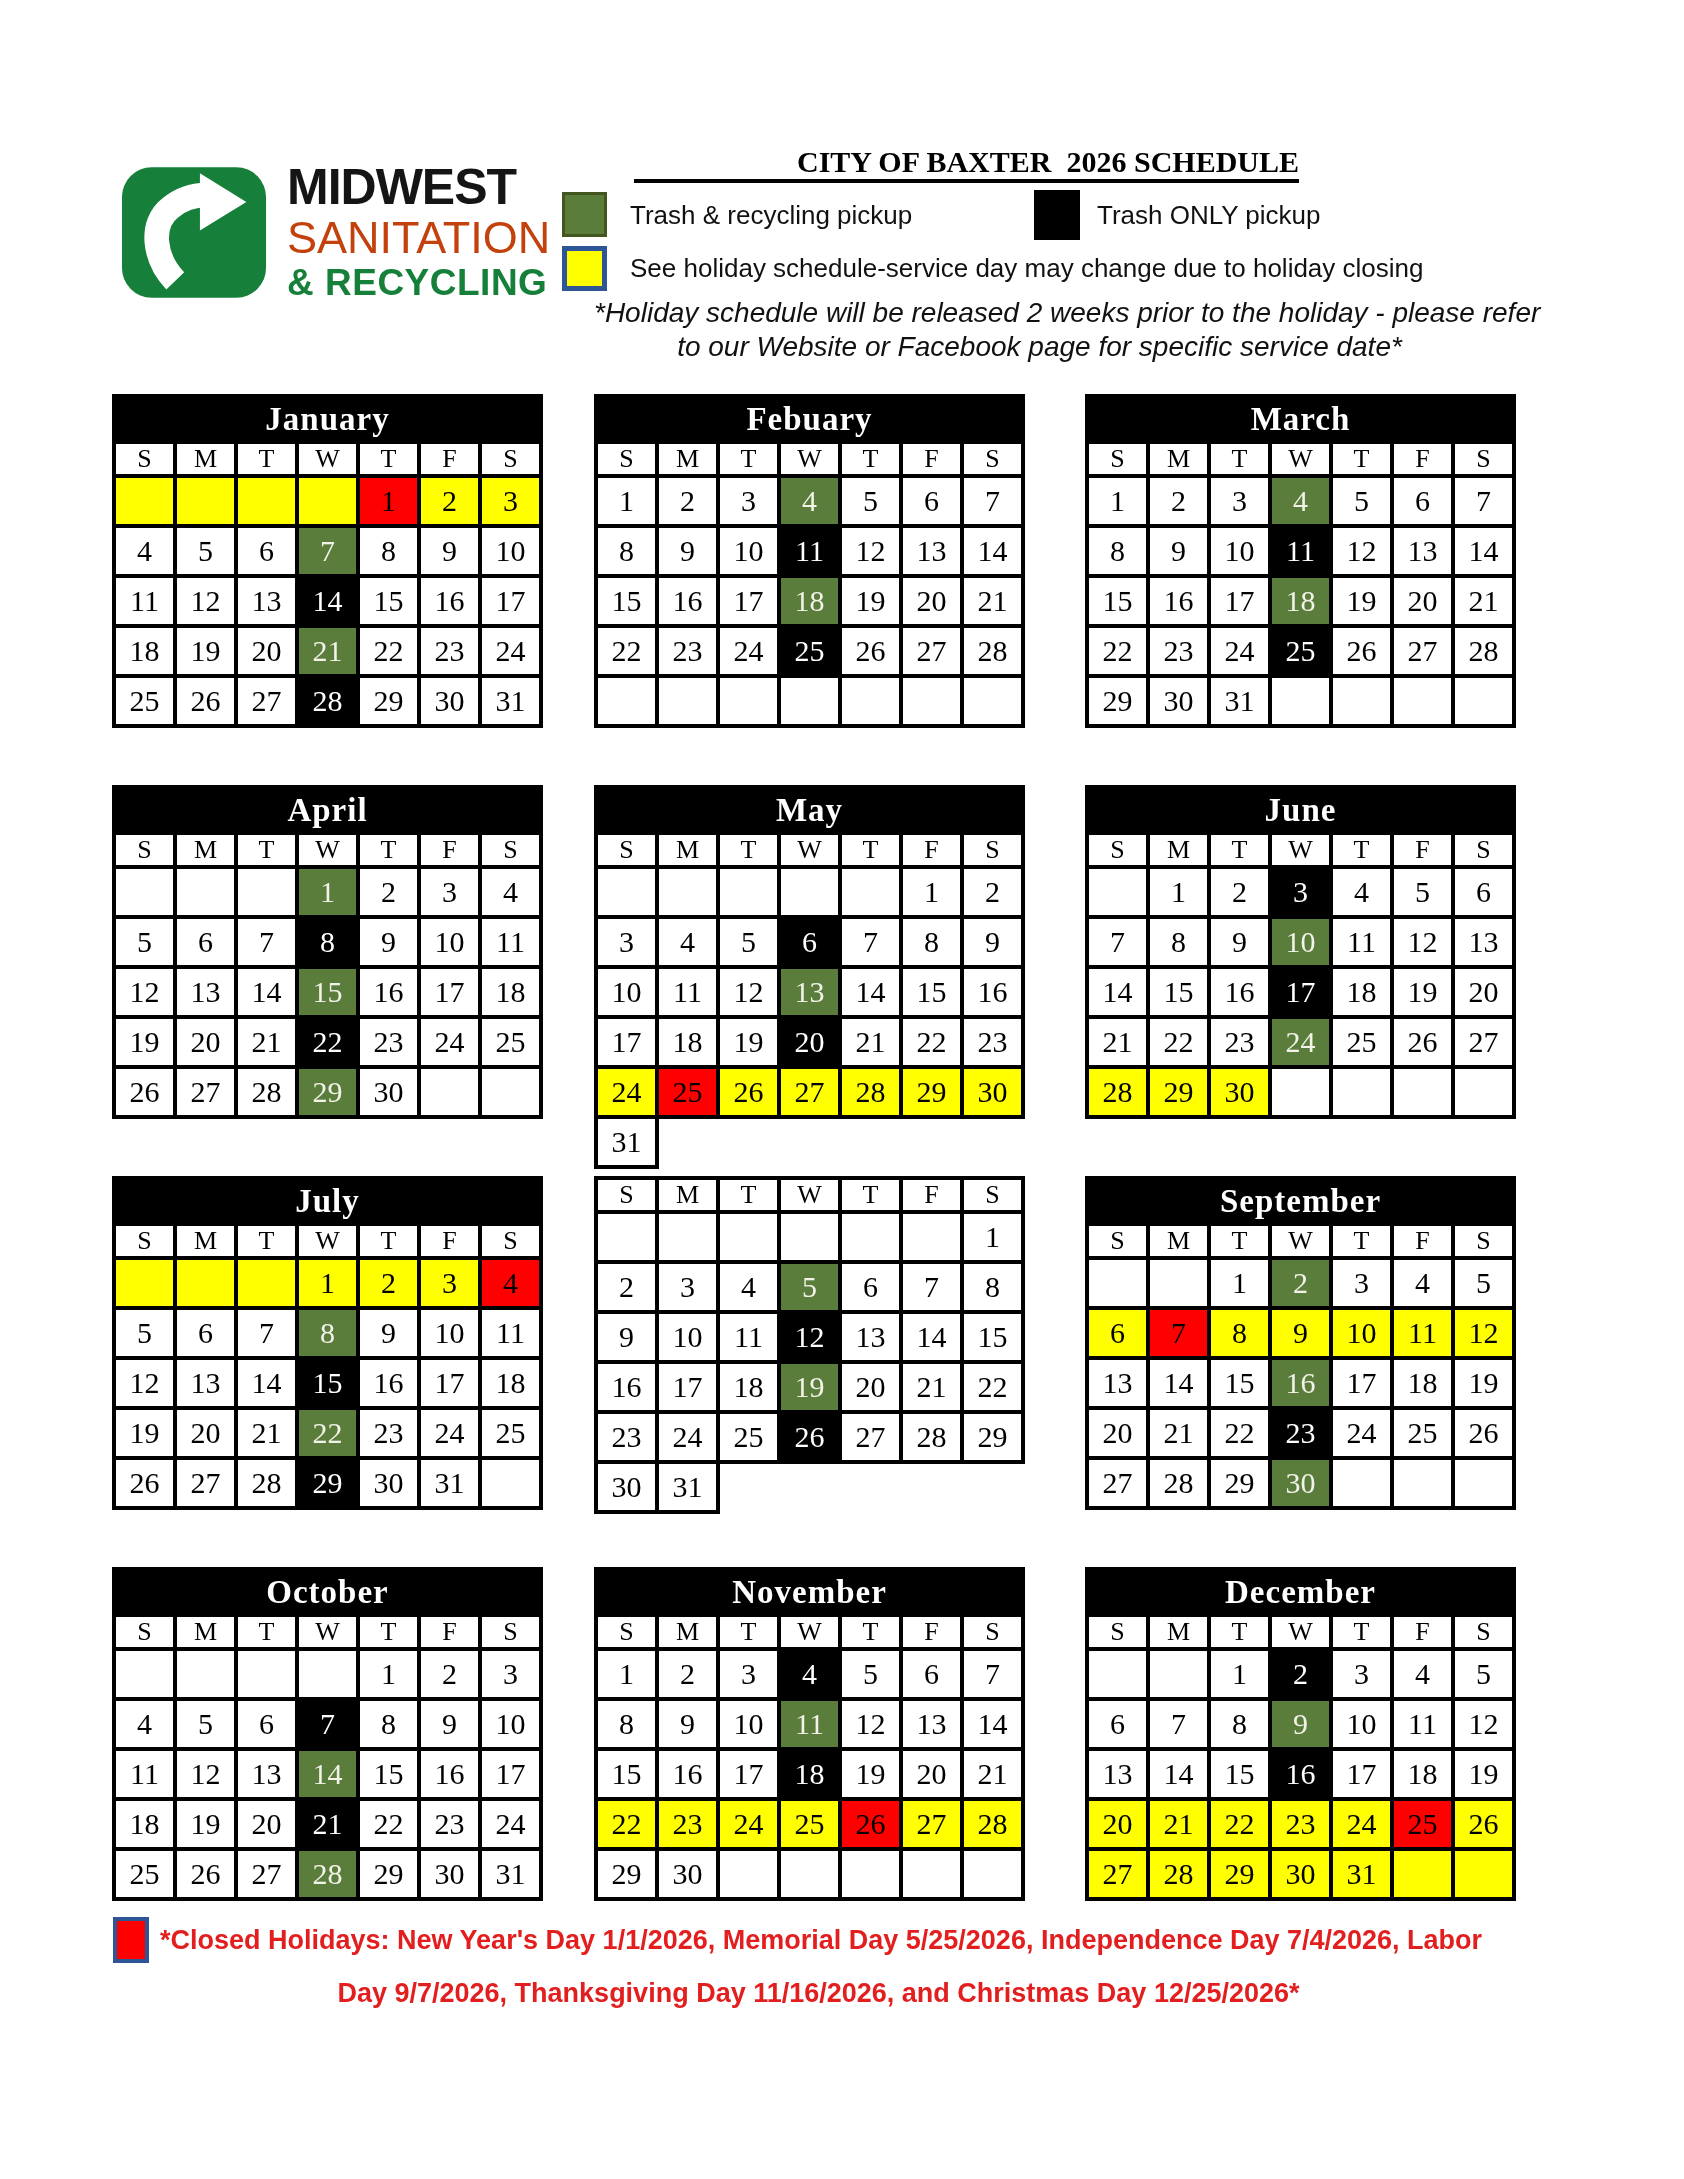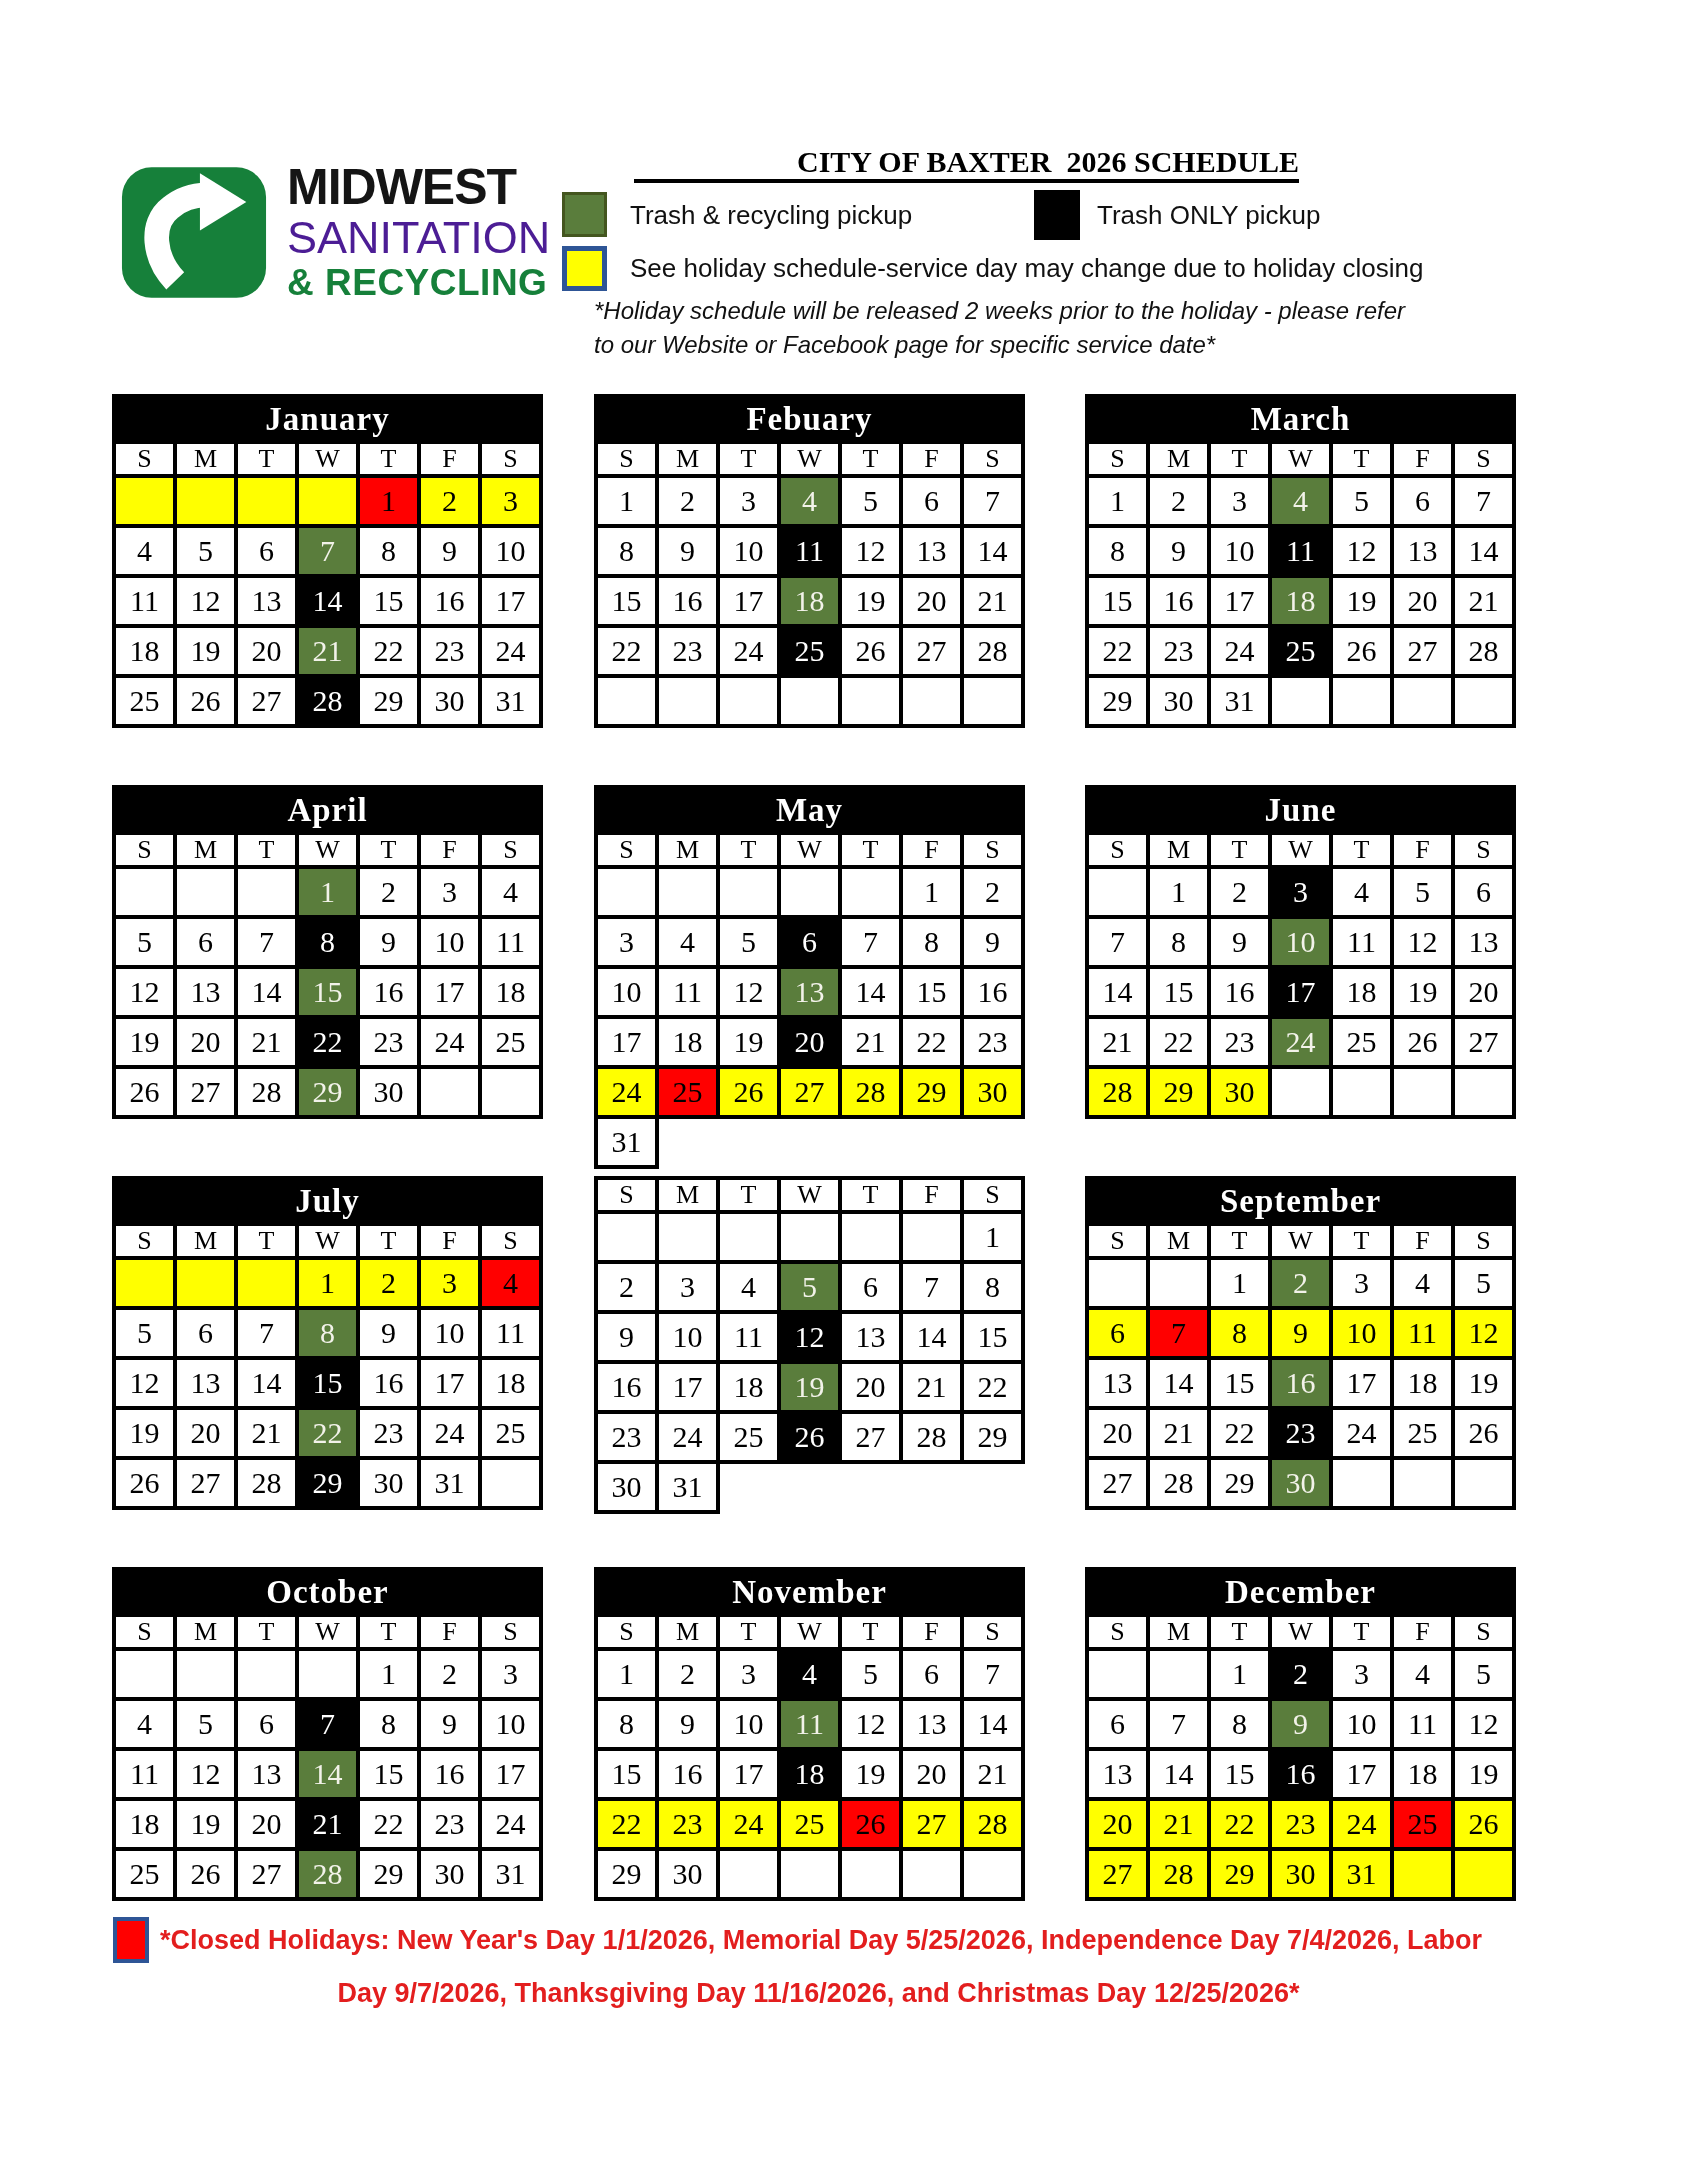--- a/index.html
+++ b/index.html
@@ -3,37 +3,37 @@
 <meta charset="utf-8">
 <style>
   html,body{margin:0;padding:0;background:#fff;}
   .page{position:relative;width:1684px;height:2179px;background:#ffffff;overflow:hidden;
         font-family:"Liberation Sans",sans-serif;color:#111;border-radius:18px;}
 
   
   .logo-icon{position:absolute;left:119px;top:164px;width:150px;height:137px;}
   .logo-text{position:absolute;left:287px;top:162px;line-height:1;}
   .logo-l1{font-size:50px;font-weight:900;letter-spacing:-1px;color:#151515;}
-  .logo-l2{font-size:45px;font-weight:400;letter-spacing:0px;color:#4c1d95;margin-top:3px;}
+  .logo-l2{font-size:45px;font-weight:400;letter-spacing:0px;color:#c2410c;margin-top:3px;}
   .logo-l3{font-size:37px;font-weight:800;color:#16803a;margin-top:4px;letter-spacing:0.5px;}
 
   .page-title{position:absolute;left:634px;top:145px;width:665px;text-align:right;
       font-family:"Liberation Serif",serif;font-weight:bold;font-size:30px;
       border-bottom:4px solid #000;white-space:pre;color:#000;}
 
   .swatch{position:absolute;box-sizing:border-box;}
   .sw-green{left:562px;top:192px;width:45px;height:45px;background:#5a7d3c;border:3px solid #44561f;}
   .sw-black{left:1034px;top:190px;width:46px;height:50px;background:#000;}
   .sw-yellow{left:562px;top:246px;width:45px;height:45px;background:#ffff00;border:5px solid #2e5596;}
   .leg-label{position:absolute;font-size:26px;color:#111;white-space:nowrap;}
   .leg-1{left:630px;top:200px;}
   .leg-2{left:1097px;top:200px;}
   .leg-3{left:630px;top:253px;}
-  .note{position:absolute;left:594px;width:891px;font-style:italic;
-        font-size:24px;color:#111;white-space:nowrap;}
+  .note{position:absolute;left:594px;width:891px;text-align:center;font-style:italic;
+        font-size:28px;color:#111;white-space:nowrap;}
   .note-1{top:297px;}
   .note-2{top:331px;}
 
   
   .month{position:absolute;border-collapse:collapse;font-family:"Liberation Serif",serif;}
   .month th,.month td{border:4px solid #000;padding:0;}
   .mtitle{background:#000;color:#fff;font-size:33px;font-weight:bold;height:42px;
           text-align:center;letter-spacing:1px;}
   .dow th{width:57px;height:30px;font-size:26px;font-weight:normal;background:#fff;
           text-align:center;color:#000;}

